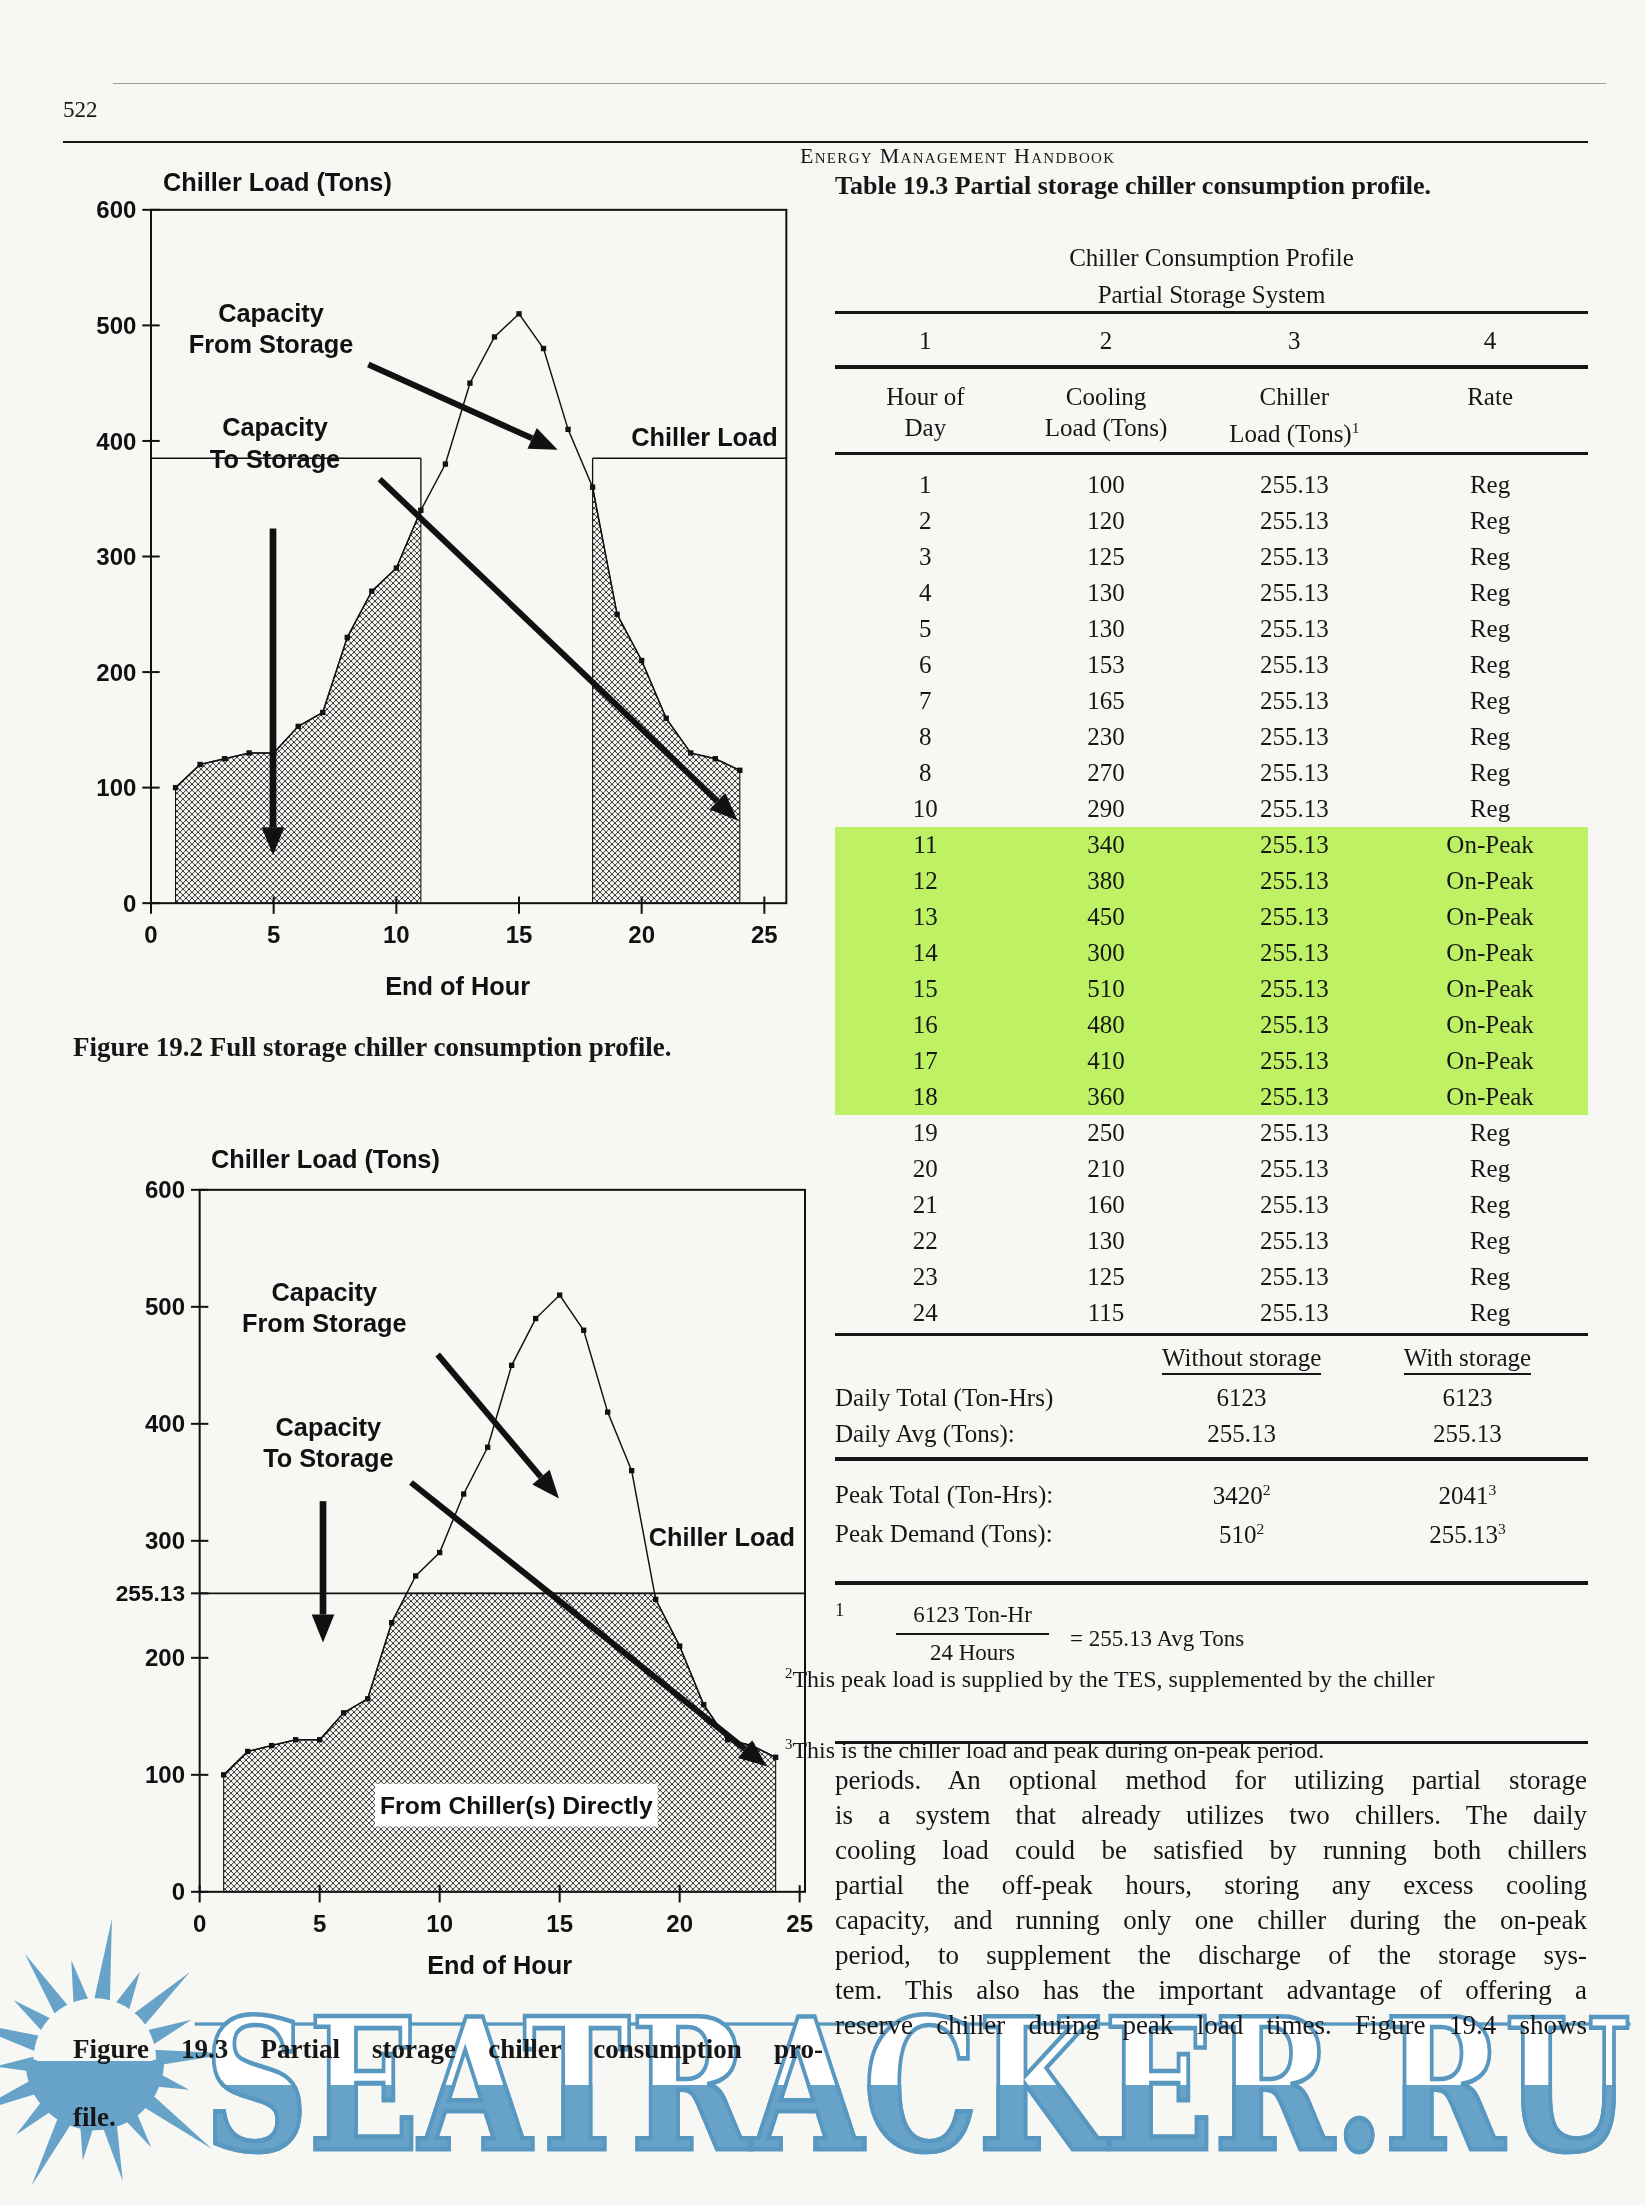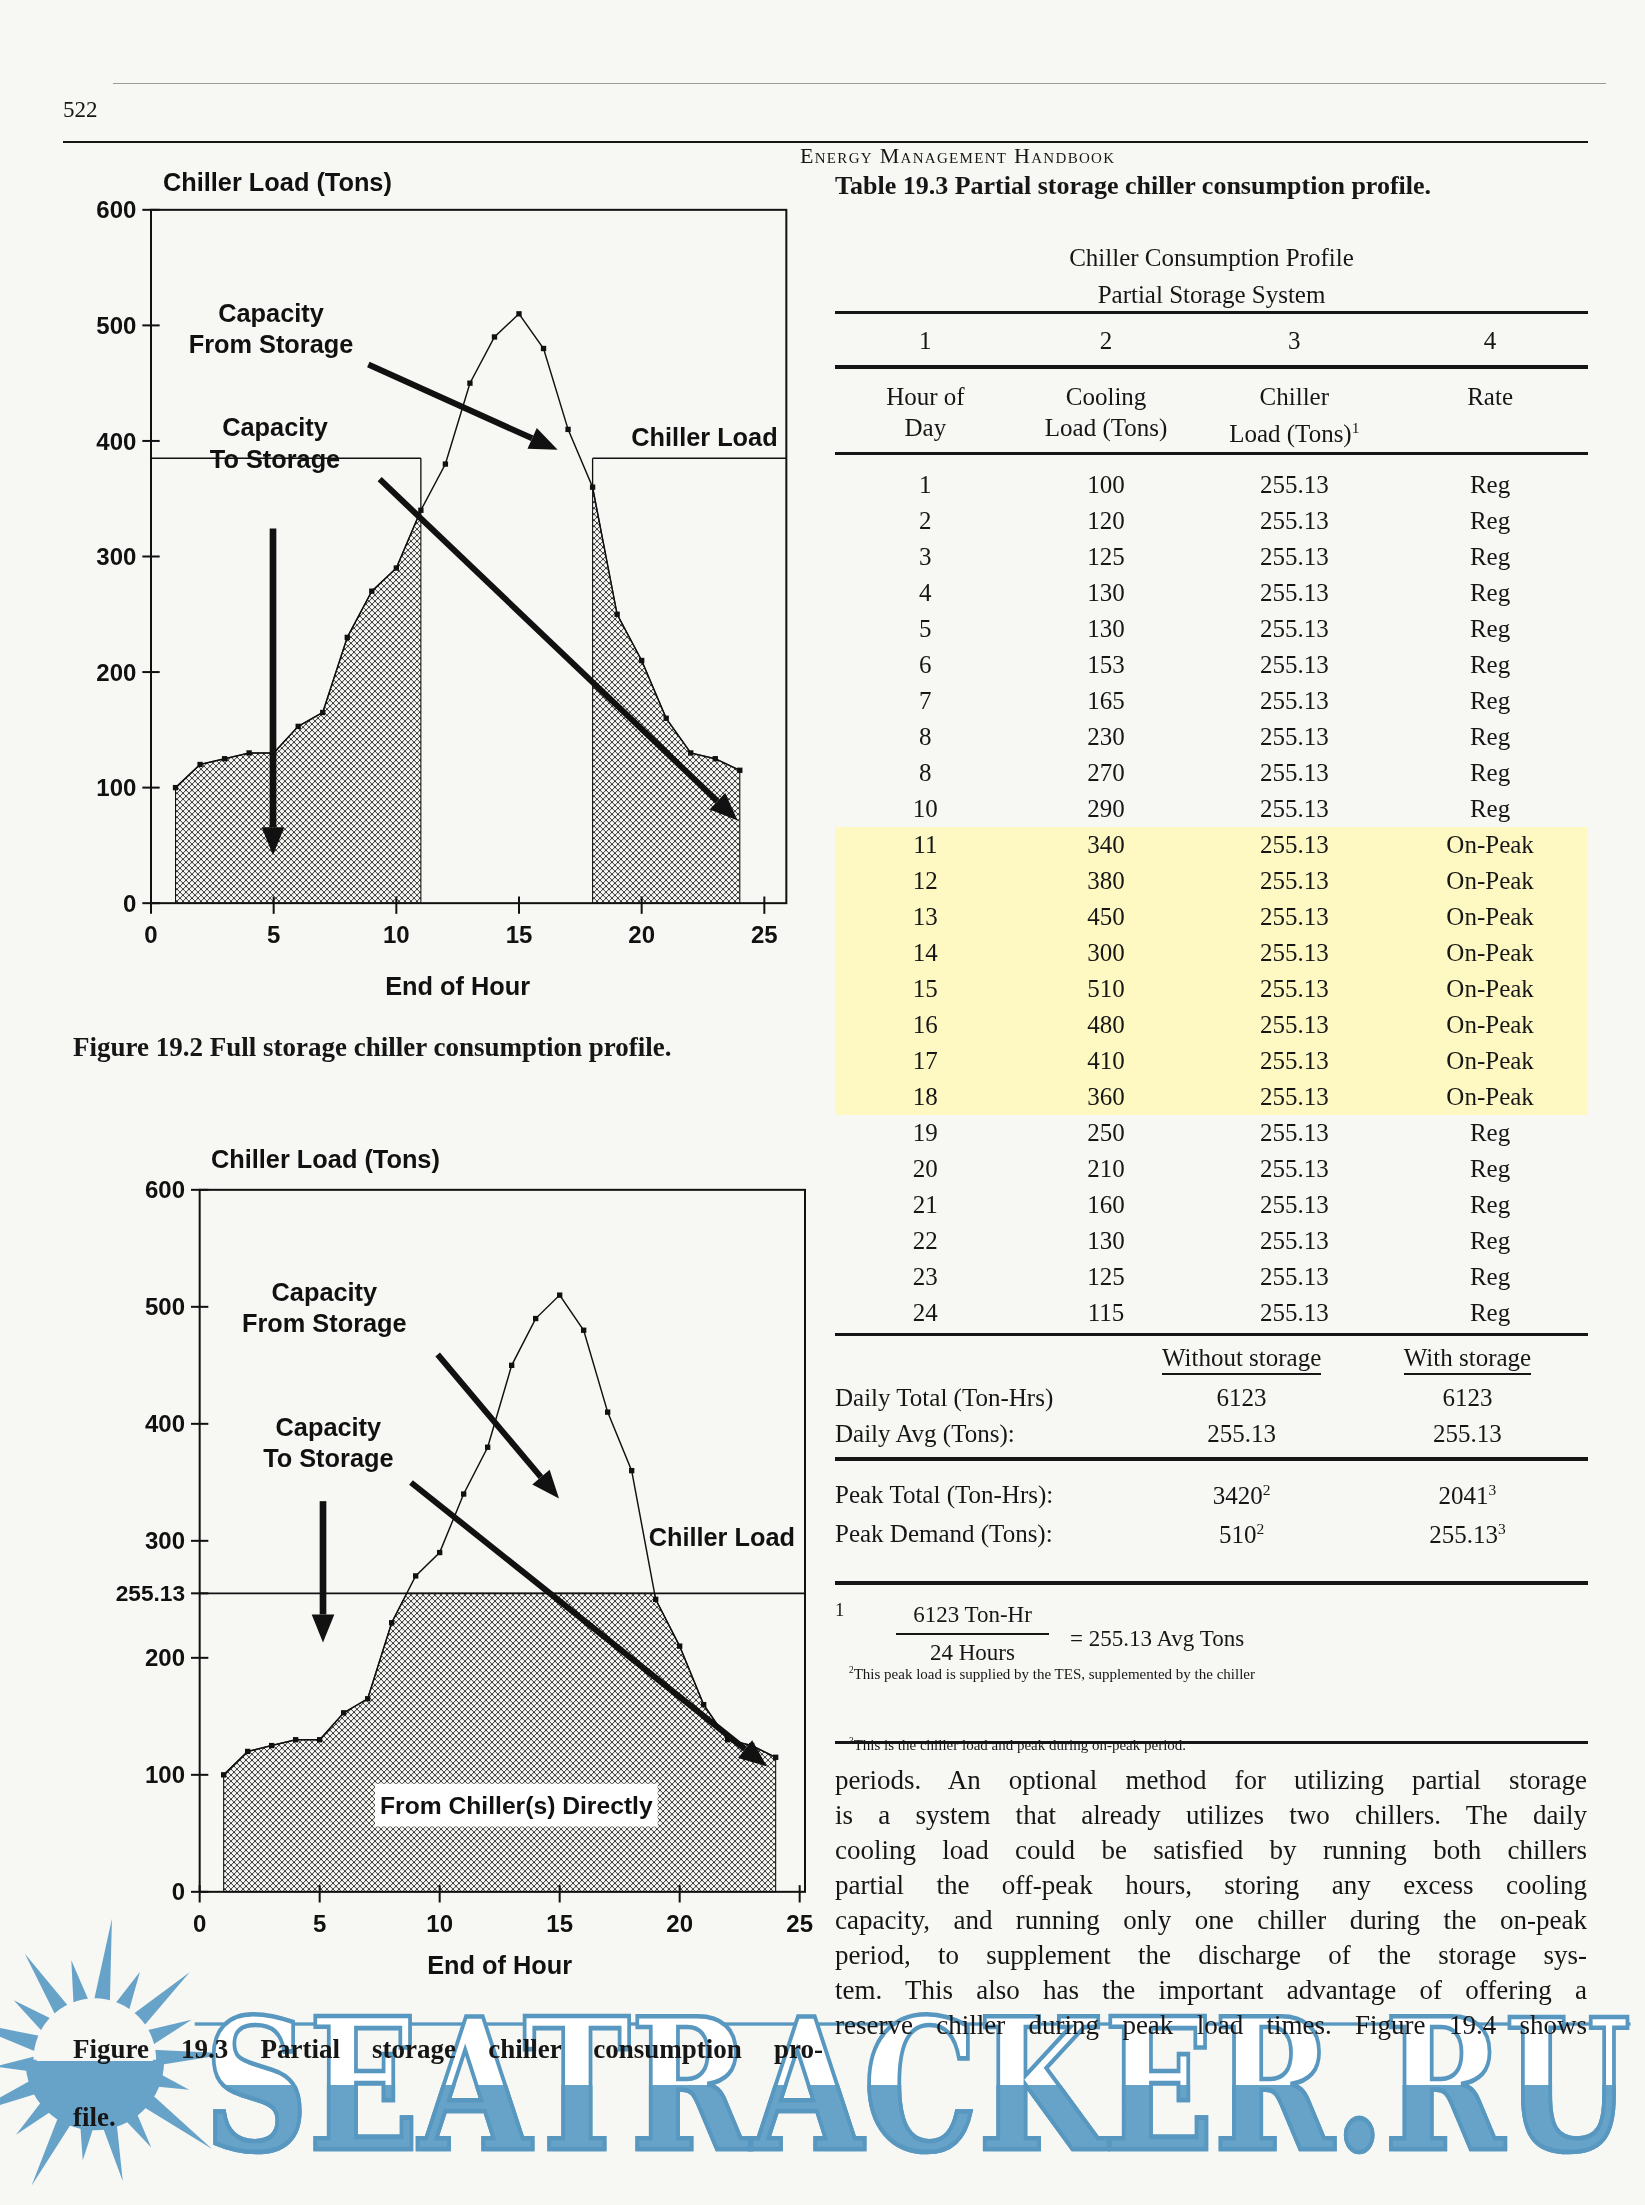--- a/index.html
+++ b/index.html
@@ -25,33 +25,33 @@
   #trule5{left:835px;top:1457px;width:753px;height:4px;}
   #trule6{left:835px;top:1581px;width:753px;height:4px;}
   #trule7{left:835px;top:1741px;width:753px;height:2.7px;}
   #colnums{left:835px;top:327px;width:753px;height:31px;display:grid;
            grid-template-columns:24% 24% 26% 26%;text-align:center;font-size:25px;}
   #thead{left:835px;top:381px;width:753px;display:grid;grid-template-columns:24% 24% 26% 26%;
          text-align:center;font-size:25px;line-height:31px;}
   #tbody{left:835px;top:467px;width:753px;}
   .trow{display:grid;grid-template-columns:24% 24% 26% 26%;height:36px;align-items:center;
         text-align:center;font-size:25px;}
-  .trow.hl{background:#fef9c3;}
+  .trow.hl{background:#bef264;}
   sup{font-size:0.62em;}
   .sumgrid{left:835px;width:753px;display:grid;grid-template-columns:40% 28% 32%;
            font-size:25px;}
   .sl{text-align:left;} .sv{text-align:center;}
   #sum-heads{top:1344px;} .ul{border-bottom:2px solid #161616;padding-bottom:2px;}
   #sumrow1{top:1384px;} #sumrow2{top:1420px;} #peakrow1{top:1481px;} #peakrow2{top:1520px;}
   #fn1{left:835px;top:1599px;width:753px;font-size:23px;}
   #fn1 .fn1sup{position:absolute;left:0;top:0;font-size:18.7px;}
   #fn1 .frac{position:absolute;left:61px;top:2.7px;width:153px;text-align:center;}
   #fn1 .fracline{height:2px;background:#161616;margin:5.3px 0;}
   #fn1 .fn1eq{position:absolute;left:235px;top:27px;}
-  .fnote{left:849px;width:753px;font-size:15px;}
+  .fnote{left:785px;width:753px;font-size:24px;}
   #fn2{top:1665px;} #fn3{top:1696px;margin-top:40px;}
   #body-text{left:835px;top:1765px;width:752px;font-size:27px;}
   .bline{height:35px;text-align:justify;text-align-last:justify;white-space:normal;}
 
   
   .fig{left:63px;}
   #fig2svg{top:163px;} #fig3svg{top:1133px;}
   .caption{font-weight:bold;font-size:27px;}
   #fig2cap{left:73px;top:1032px;width:750px;}
   #fig3cap{left:73px;top:2015px;width:750px;line-height:68px;}

